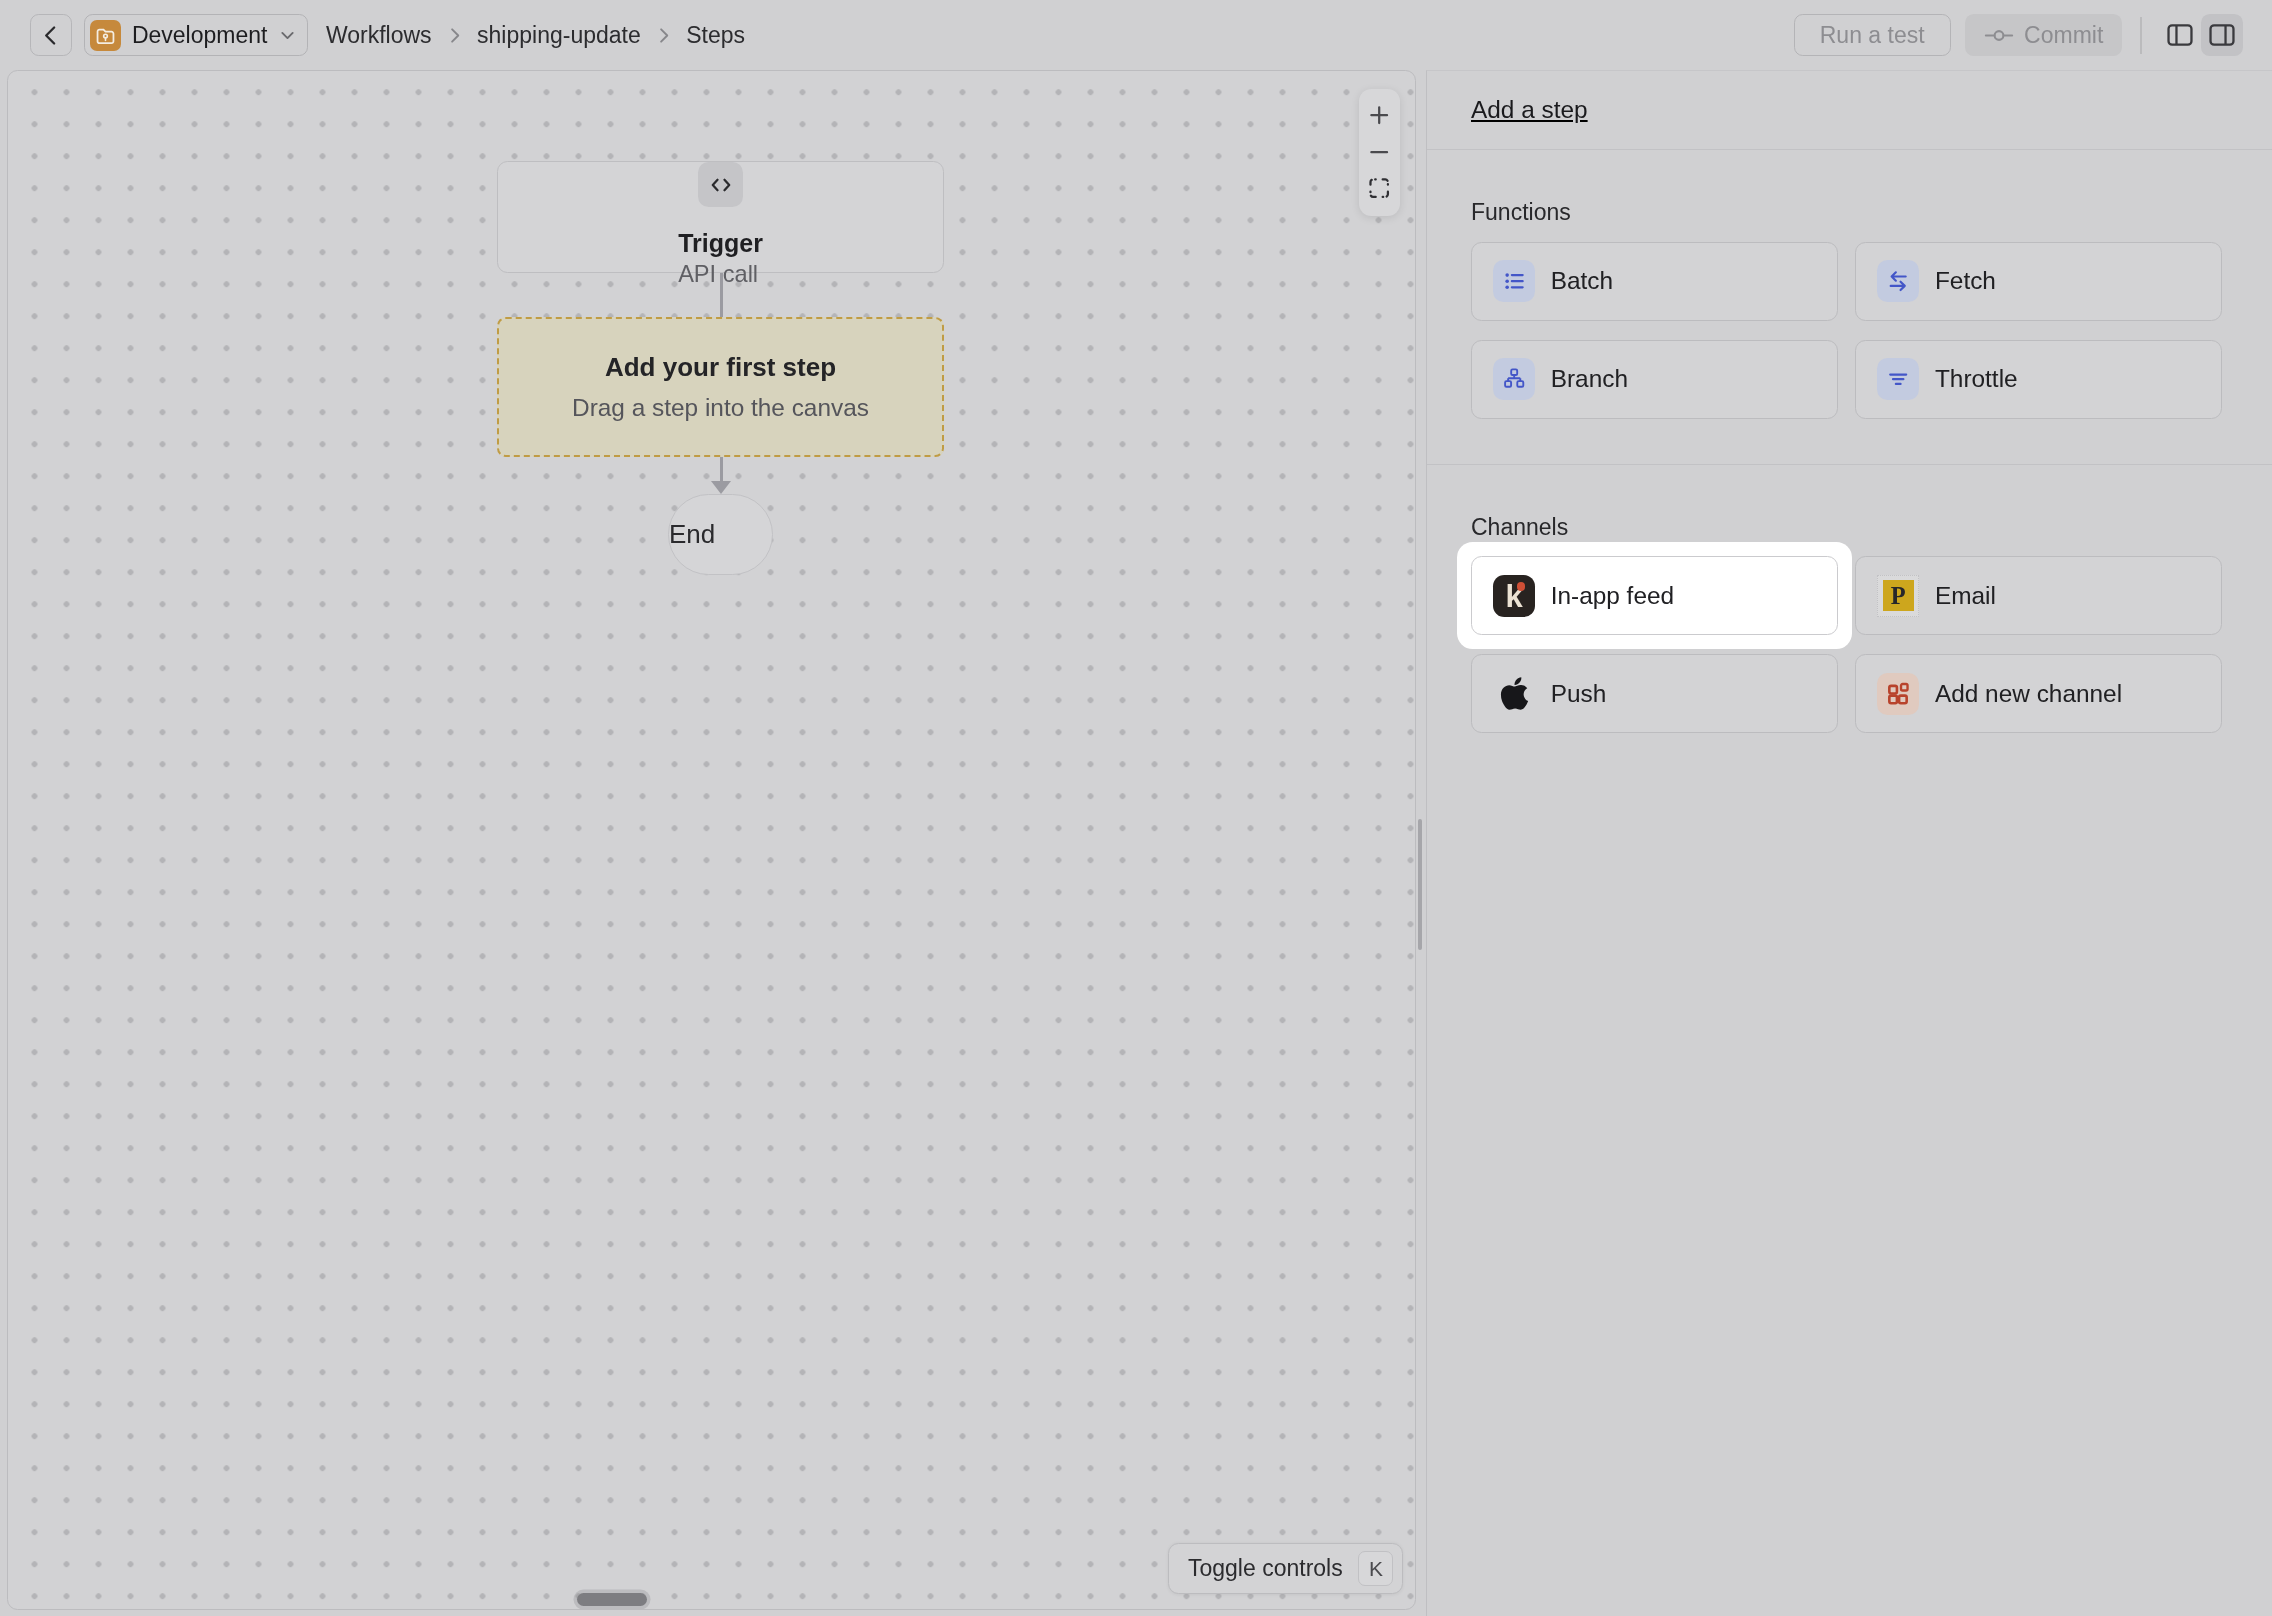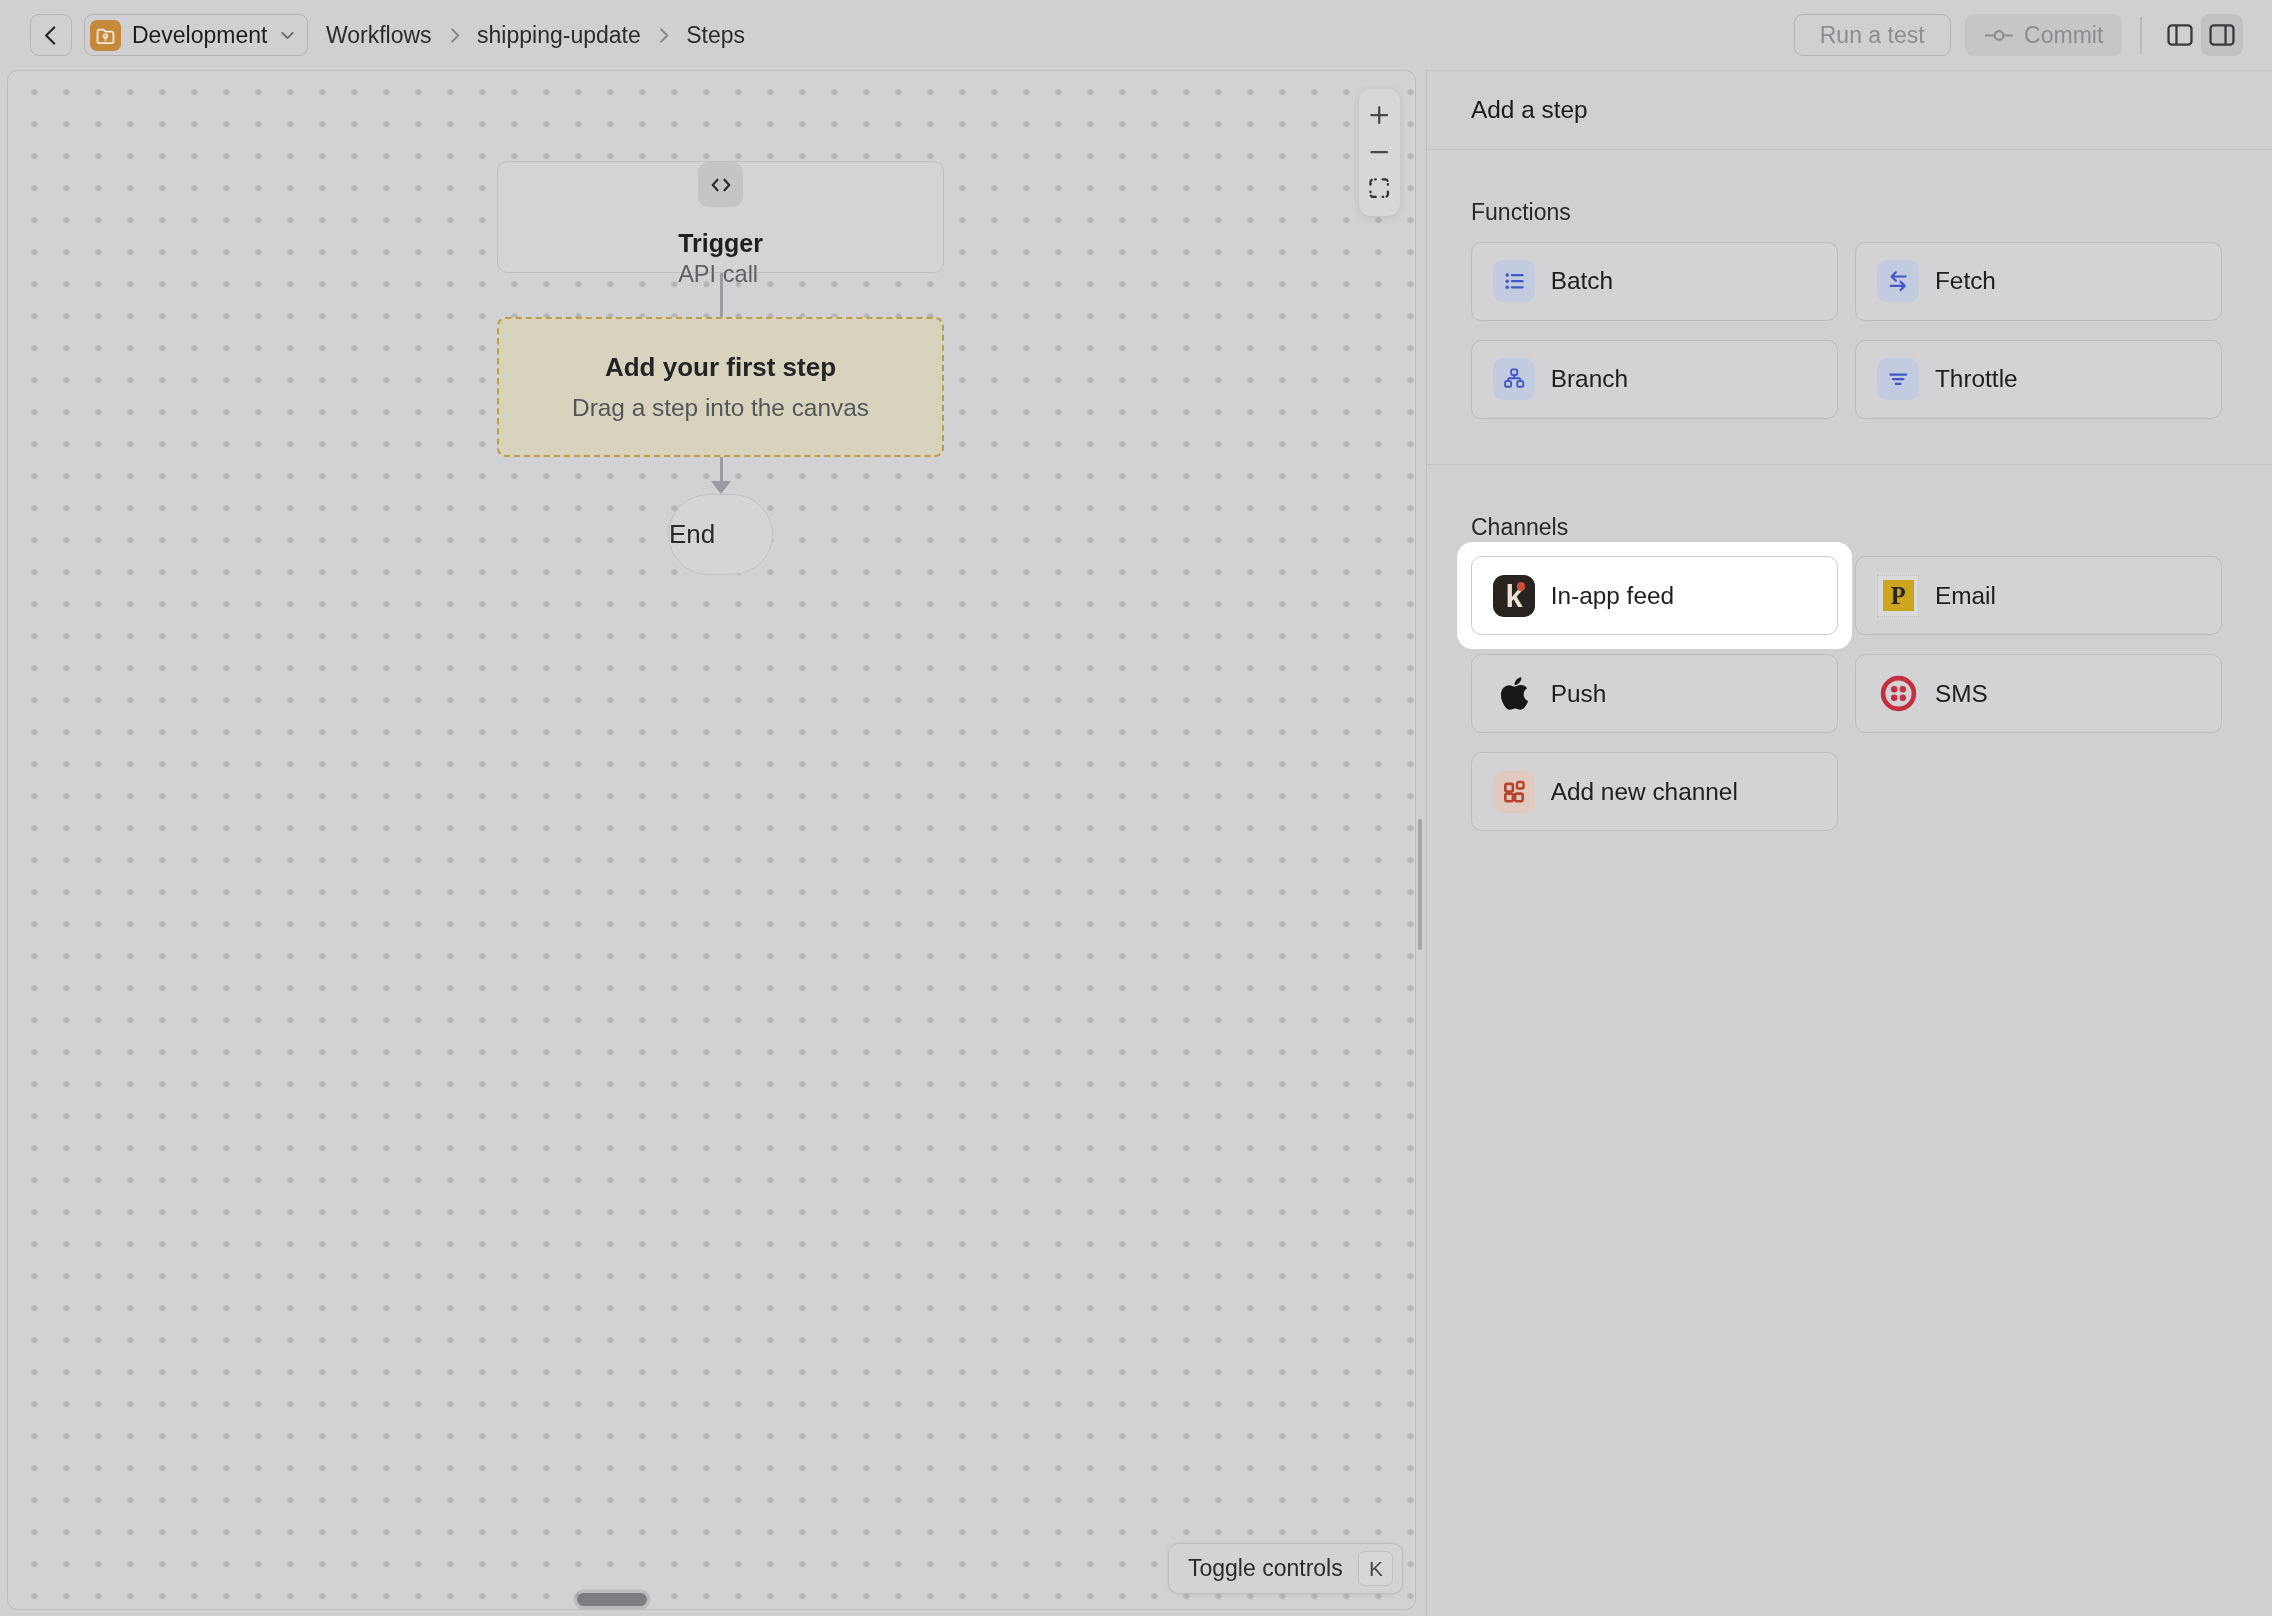--- a/index.html
+++ b/index.html
@@ -57,21 +57,21 @@
     display:flex; align-items:center; gap:15.7px; cursor:pointer; box-shadow:0 0.9px 3.5px rgba(0,0,0,.06); }
   .togglectl span.lbl { font-size:23px; color:#2b2b2e; }
   .kbd { min-width:35px; height:35px; padding:0 7px; border:1.7px solid #c1c1c4; border-radius:7px; background:#d7d7d9;
     display:flex; align-items:center; justify-content:center; font-size:21px; color:#4a4a4e; }
   .hthumb { position:absolute; left:569px; top:1522px; width:70px; height:13px; background:#7d7d81; border-radius:7px; box-shadow:0 0 0 3.5px rgba(125,125,129,.25); cursor:grab; }
   .vthumb { position:absolute; left:1418px; top:819px; width:4.4px; height:131px; background:#a6a6aa; border-radius:2.6px; cursor:grab; }
 
   
   .sidebar { position:absolute; left:1426px; top:70px; width:847px; height:1546px;
     background:#d0d0d2; border-left:1.7px solid #bfbfc2; border-top:1.7px solid #c6c6c9; }
-  .sb-header { height:79px; display:flex; align-items:center; padding-left:44px; border-bottom:1.7px solid #c2c2c5; }
+  .sb-header { height:79px; display:flex; align-items:center; padding-left:44px; border-bottom:1.7px solid #c2c2c5;text-decoration:underline; }
   .sb-title { font-size:24.4px; font-weight:500; color:#1a1a1d; }
   .sb-body { padding:0 51px 0 44px; }
   .section-label { font-size:23px; font-weight:500; color:#28282b; margin:49px 0 15.7px; }
   .sb-divider { border:none; border-top:1.7px solid #c2c2c5; margin:45px -51px 0 -44px; }
   .grid { display:grid; grid-template-columns:1fr 1fr; gap:19px 17.5px; }
   .card { height:79px; background:#d3d3d5; border:1.7px solid #bcbcbf; border-radius:10.5px;
     display:flex; align-items:center; gap:15.7px; padding:0 21px; cursor:grab; }
   .card .lbl { font-size:24.4px; color:#202023; }
   .fn-tile { width:42px; height:42px; border-radius:10.5px; background:#c3cbe0; display:flex; align-items:center; justify-content:center; flex:none; }
   .ch-tile { width:42px; height:42px; display:flex; align-items:center; justify-content:center; flex:none; }
@@ -289,32 +289,20 @@
         <div class="card">
           <span class="ch-tile">
             <svg width="31" height="37" viewBox="0 0 384 512">
                 <path fill="#17171a" d="M318.7 268.7c-.2-36.7 16.4-64.4 50-84.8-18.8-26.9-47.2-41.7-84.7-44.6-35.5-2.7-74.3 20.7-88.5 20.7-15 0-49.4-19.7-76.4-19.7C63.3 141.2 4 184.8 4 273.5q0 39.3 14.4 81.2c12.8 36.7 59 126.7 107.2 125.2 25.2-.6 43-17.9 75.8-17.9 31.8 0 48.3 17.9 76.4 17.9 48.6-.7 90.4-82.5 102.6-119.3-65.2-30.7-61.7-90-61.7-91.9zm-56.6-164.2c27.3-32.4 24.8-61.9 24-72.5-24.1 1.4-52 16.4-67.9 34.9-17.5 19.8-27.8 44.3-25.6 71.9 26.1 2 49.9-11.4 69.5-34.3z"></path>
               </svg>
           </span>
           <span class="lbl">Push</span>
         </div>
 
 
-        <div class="card">
-          <span class="ch-tile">
-            <svg width="37" height="37" viewBox="0 0 24 24">
-                <circle cx="12" cy="12" r="10" fill="none" stroke="#c32f3f" stroke-width="3"></circle>
-                <circle cx="9.2" cy="9.2" r="2.1" fill="#c32f3f"></circle>
-                <circle cx="14.8" cy="9.2" r="2.1" fill="#c32f3f"></circle>
-                <circle cx="9.2" cy="14.8" r="2.1" fill="#c32f3f"></circle>
-                <circle cx="14.8" cy="14.8" r="2.1" fill="#c32f3f"></circle>
-              </svg>
-          </span>
-          <span class="lbl">SMS</span>
-        </div>
 
         <div class="card">
           <span class="ch-tile addch">
             <svg width="26" height="26" viewBox="0 0 24 24">
                 <rect x="4" y="4.5" width="7" height="7" rx="1.6" fill="none" stroke="#b8432c" stroke-width="2.4"></rect>
                 <rect x="4" y="13.5" width="7" height="7" rx="1.6" fill="none" stroke="#b8432c" stroke-width="2.4"></rect>
                 <rect x="13" y="13.5" width="7" height="7" rx="1.6" fill="none" stroke="#b8432c" stroke-width="2.4"></rect>
                 <rect x="14.8" y="2.8" width="6" height="6" rx="1.4" fill="none" stroke="#b8432c" stroke-width="2.2"></rect>
               </svg>
           </span>

